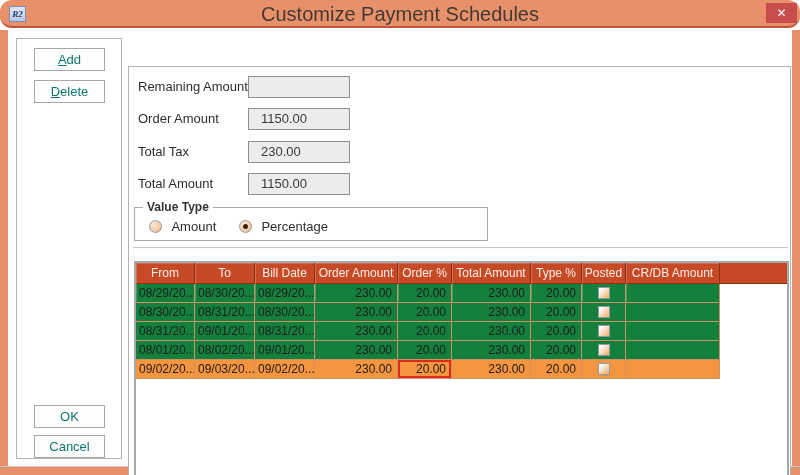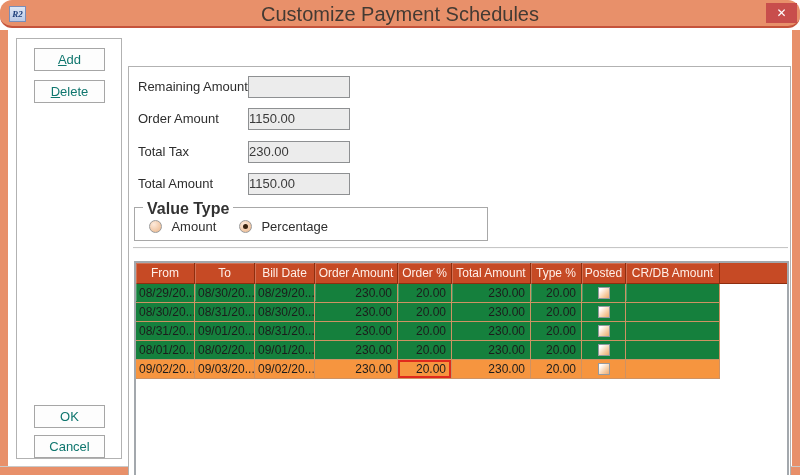--- a/index.html
+++ b/index.html
@@ -35,28 +35,28 @@
   .btn-add    { top: 9px; }
   .btn-delete { top: 41px; }
   .btn-ok     { top: 366px; }
   .btn-cancel { top: 396px; }
 
   
   .form-row { position: absolute; left: 0; height: 22px; width: 100%; }
   .form-row .lbl { position: absolute; left: 9px; top: 0; line-height: 22px; font-size: 13px; color: #2e2e2e; }
   .form-row .fld { position: absolute; left: 119px; top: 0; width: 102px; height: 22px;
                    background: #ececec; border: 1px solid #8e9092; font-size: 13px; color: #3a3a3a;
-                   line-height: 20px; padding-left: 0; }
+                   line-height: 20px; padding-left: 12px; }
   .fr0 { top: 9px; } .fr1 { top: 41px; } .fr2 { top: 74px; } .fr3 { top: 106px; }
 
   
   .groupbox { position: absolute; left: 5px; top: 140px; width: 354px; height: 34px;
               border: 1px solid #a8a8a8; }
   .groupbox .legend { position: absolute; left: 8px; top: -8px; background: #fff; padding: 0 4px;
-                      font-size: 16px; font-weight: bold; color: #333; }
+                      font-size: 12px; font-weight: bold; color: #333; }
   .radio-item { position: absolute; top: 9px; height: 15px; cursor: pointer; }
   .radio-item .radio { display: inline-block; width: 13px; height: 13px; border-radius: 50%;
                        border: 1px solid #9b9b9b; vertical-align: middle;
                        background: radial-gradient(circle at 35% 30%, #fdeadb, #eab588); position: relative; }
   .radio-item .radio.checked::after { content: ""; position: absolute; left: 3px; top: 3px;
                        width: 5px; height: 5px; border-radius: 50%; background: #37220f; }
   .radio-item .rlbl { font-size: 13px; color: #2e2e2e; margin-left: 5px; vertical-align: middle; }
   .ri0 { left: 14px; } .ri1 { left: 104px; }
 
   .etched { position: absolute; left: 4px; top: 180px; width: 655px; height: 2px;

